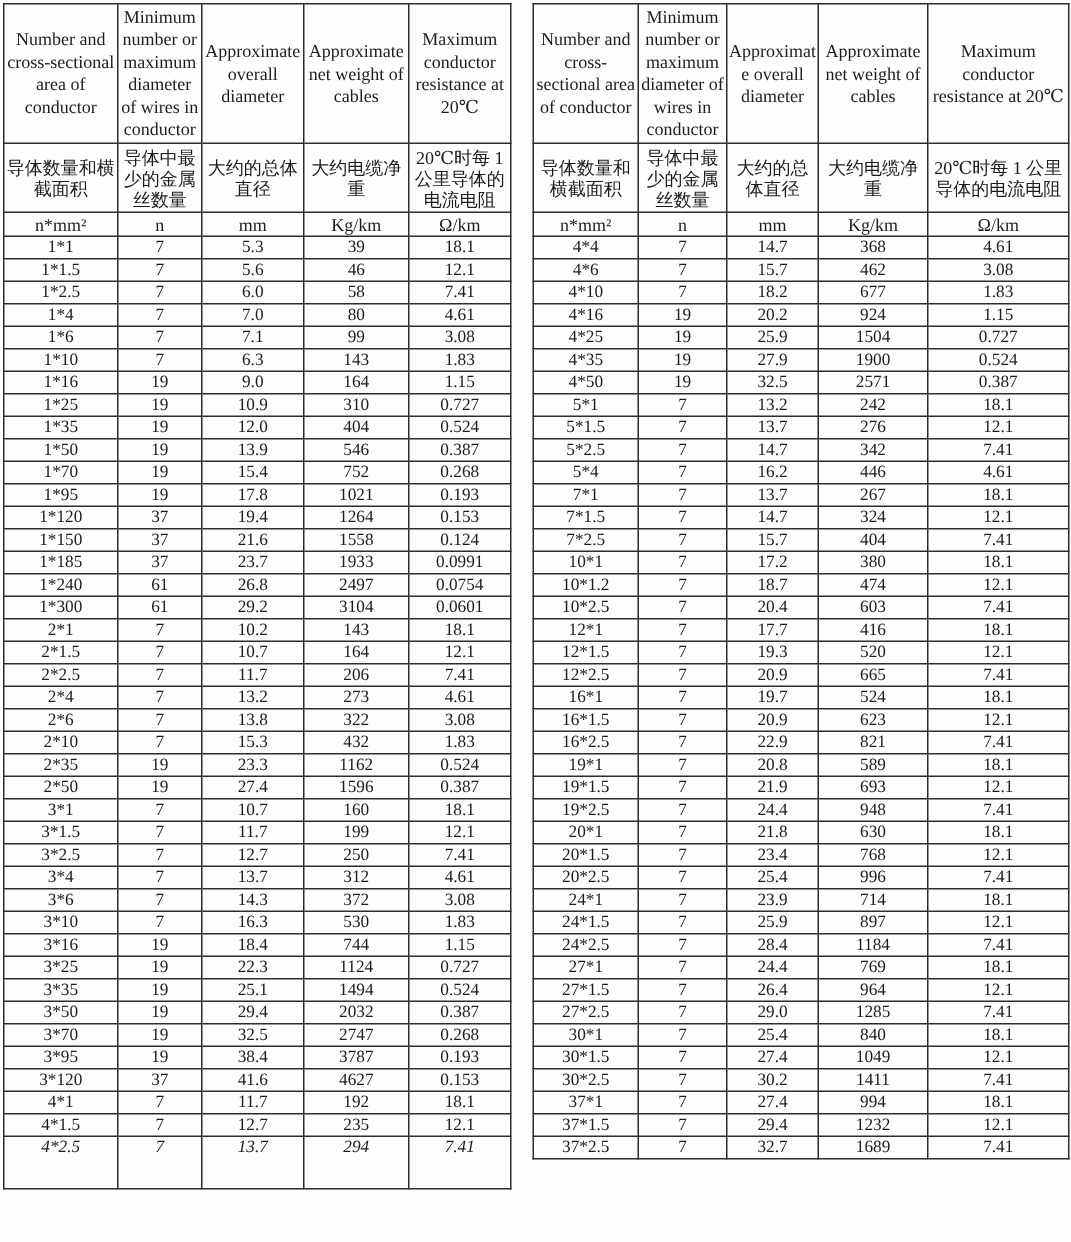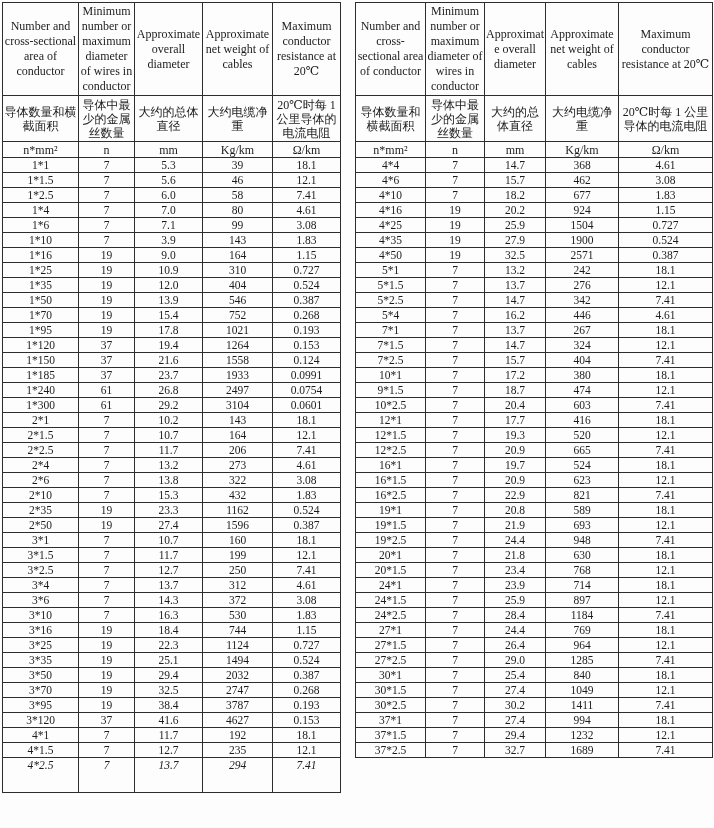--- a/index.html
+++ b/index.html
@@ -156,21 +156,21 @@
           <tr>
             <td>1*6</td>
             <td>7</td>
             <td>7.1</td>
             <td>99</td>
             <td>3.08</td>
           </tr>
           <tr>
             <td>1*10</td>
             <td>7</td>
-            <td>3.9</td>
+            <td>6.3</td>
             <td>143</td>
             <td>1.83</td>
           </tr>
           <tr>
             <td>1*16</td>
             <td>19</td>
             <td>9.0</td>
             <td>164</td>
             <td>1.15</td>
           </tr>
@@ -546,21 +546,21 @@
             <td>7.41</td>
           </tr>
           <tr>
             <td>10*1</td>
             <td>7</td>
             <td>17.2</td>
             <td>380</td>
             <td>18.1</td>
           </tr>
           <tr>
-            <td>9*1.5</td>
+            <td>10*1.2</td>
             <td>7</td>
             <td>18.7</td>
             <td>474</td>
             <td>12.1</td>
           </tr>
           <tr>
             <td>10*2.5</td>
             <td>7</td>
             <td>20.4</td>
             <td>603</td>
@@ -635,20 +635,27 @@
             <td>21.8</td>
             <td>630</td>
             <td>18.1</td>
           </tr>
           <tr>
             <td>20*1.5</td>
             <td>7</td>
             <td>23.4</td>
             <td>768</td>
             <td>12.1</td>
+          </tr>
+          <tr>
+            <td>20*2.5</td>
+            <td>7</td>
+            <td>25.4</td>
+            <td>996</td>
+            <td>7.41</td>
           </tr>
           <tr>
             <td>24*1</td>
             <td>7</td>
             <td>23.9</td>
             <td>714</td>
             <td>18.1</td>
           </tr>
           <tr>
             <td>24*1.5</td>

